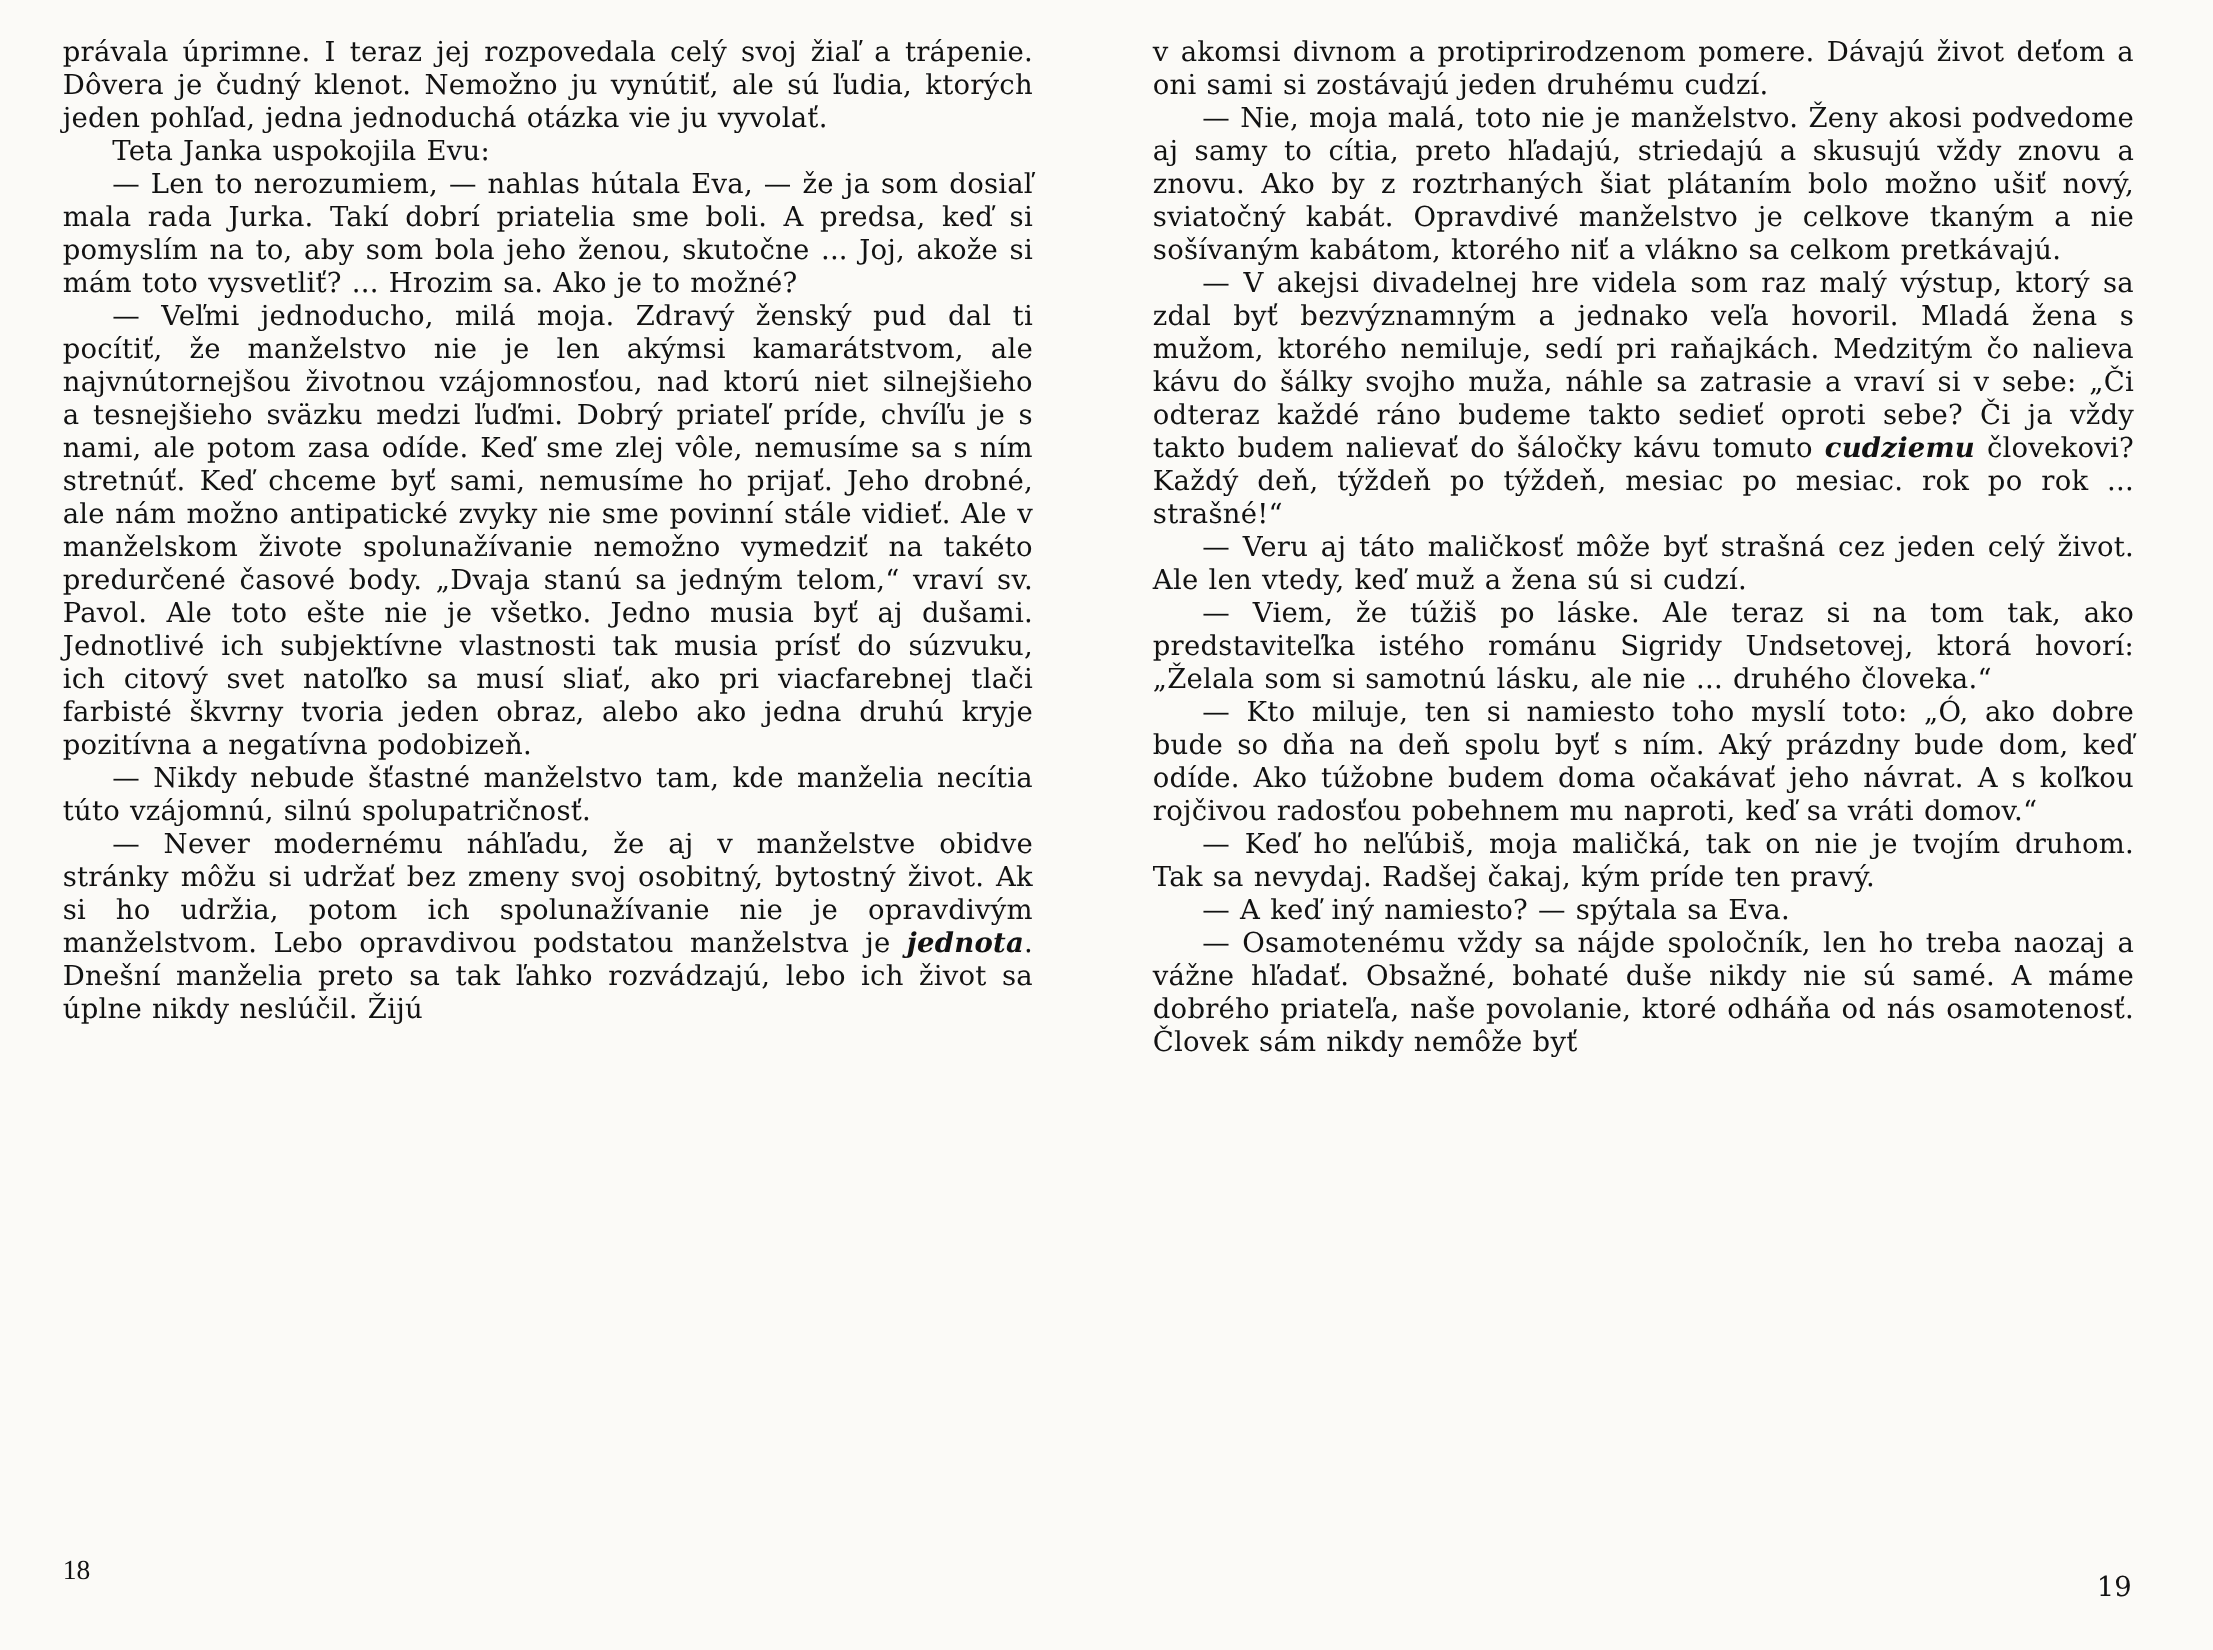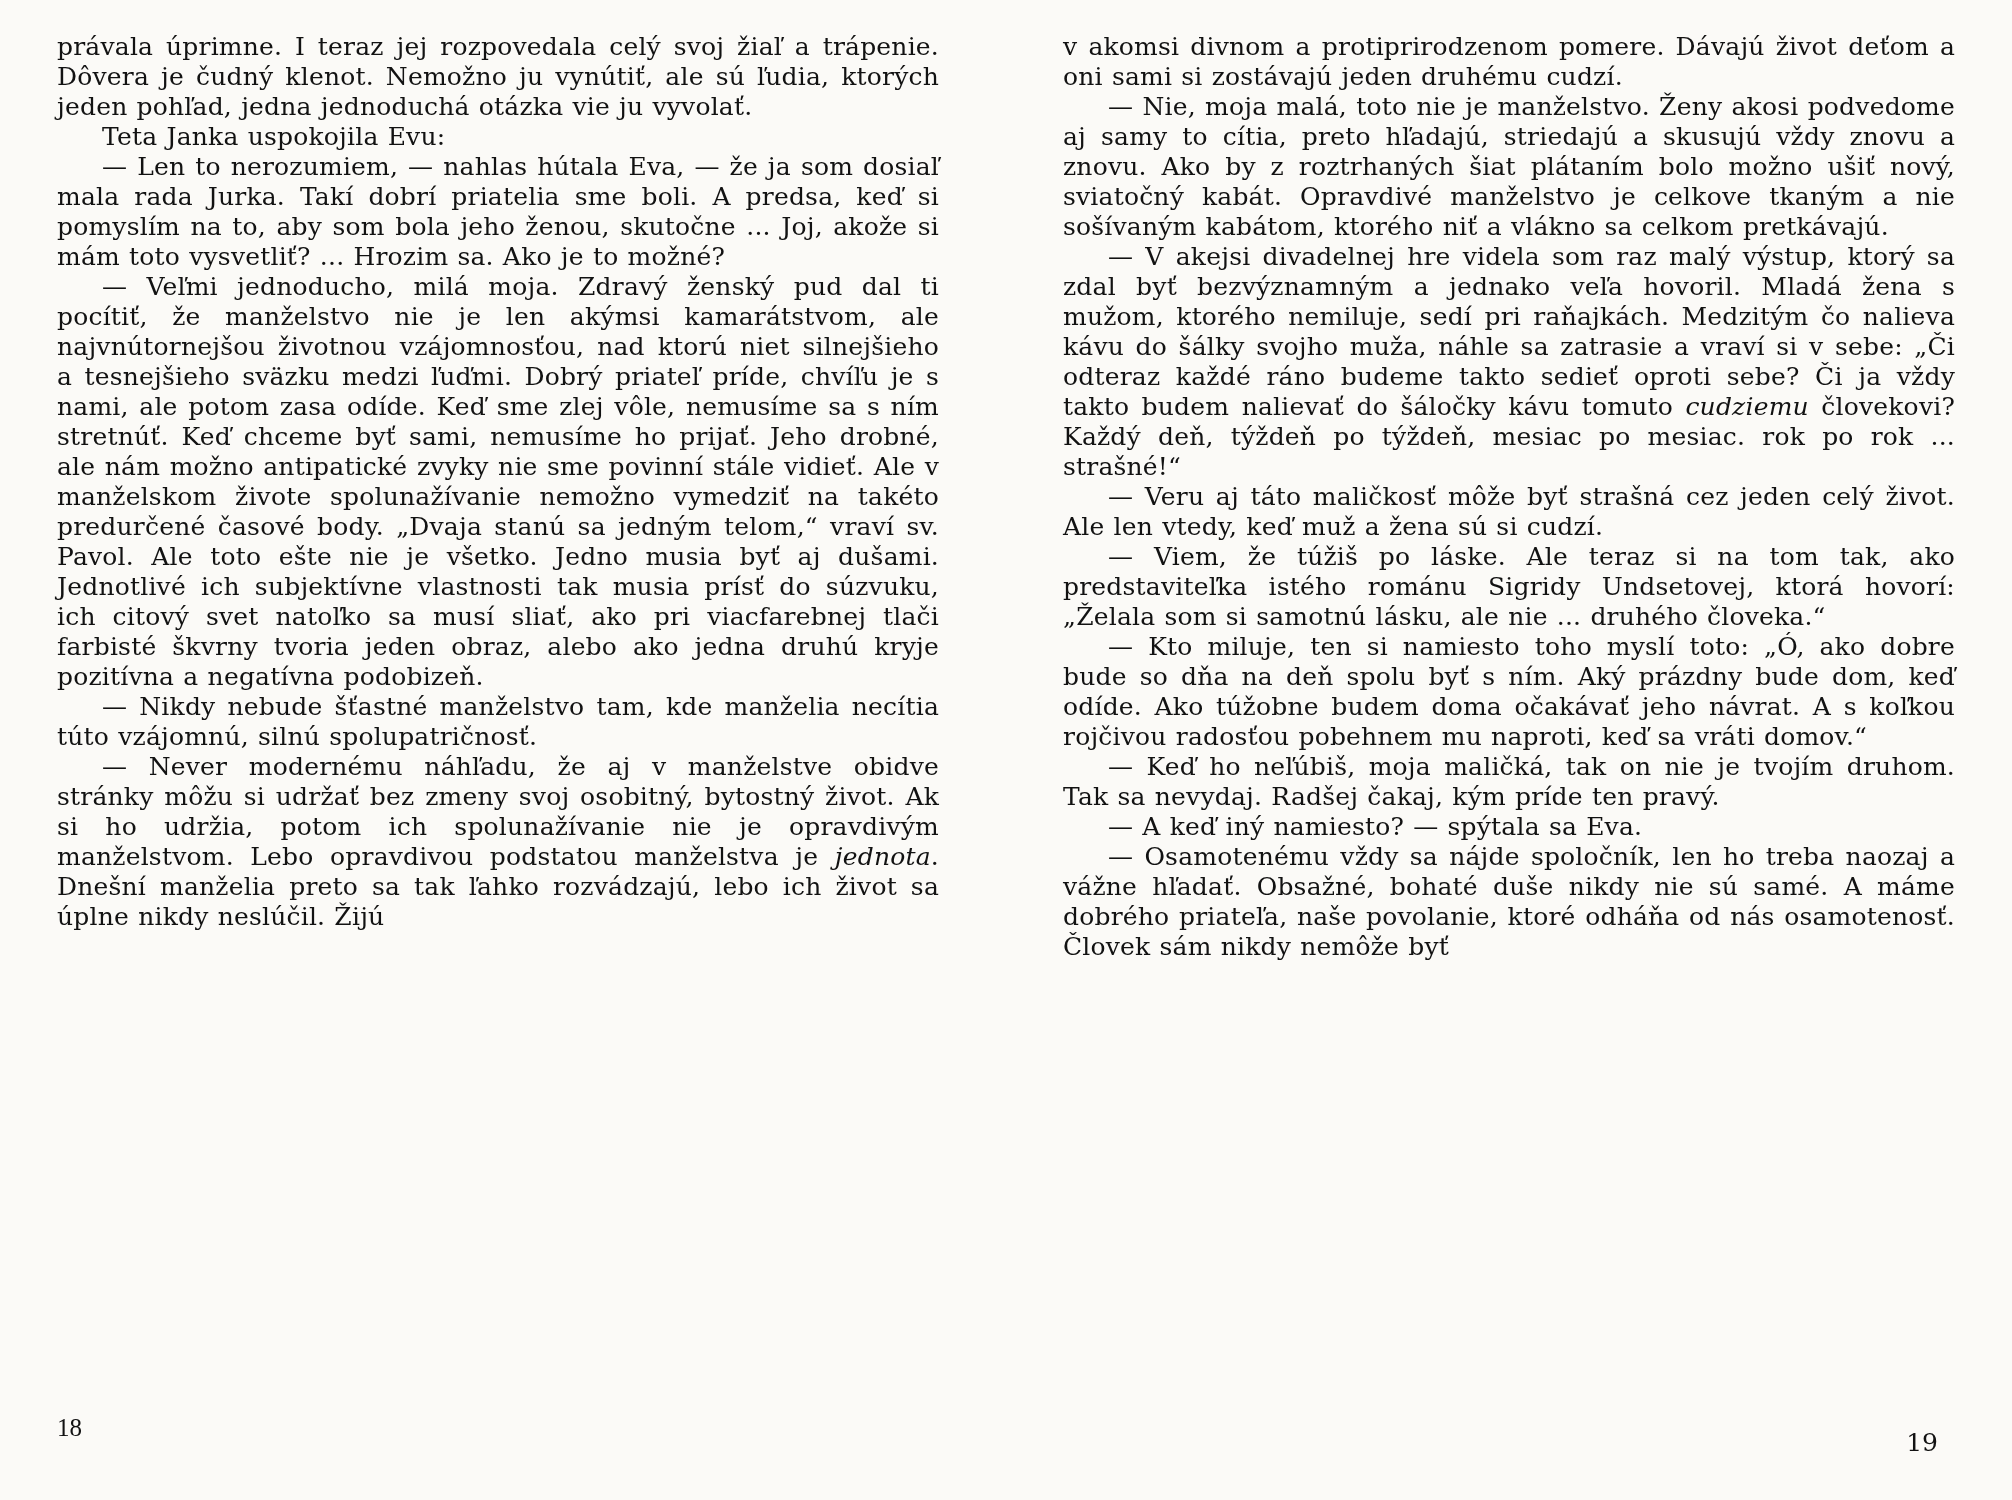--- a/index.html
+++ b/index.html
@@ -15,21 +15,21 @@
     position: relative;
     overflow: hidden;
   }
   .spread {
     position: absolute;
     top: 0; left: 0;
     width: 2012px;
     height: 1500px;
     display: flex;
     justify-content: space-between;
-    padding: 32px 57px 0 57px;
+    padding: 32px 72px 0 57px;
     box-sizing: border-box;
   }
   .page-column {
     width: 882px;
     box-sizing: border-box;
   }
   .page-column.right {
     width: 892px;
   }
   .para {
@@ -38,20 +38,21 @@
     line-height: 30px;
     text-align: justify;
     word-spacing: 1px;
     letter-spacing: 0.2px;
   }
   .para.indent {
     text-indent: 45px;
   }
   .italic {
     font-style: italic;
+    font-weight: bold;
   }
   .page-number {
     position: absolute;
     font-size: 25px;
     line-height: 25px;
   }
   .page-number.left {
     left: 57px;
     top: 1415px;
     font-family: Liberation Serif, serif;

